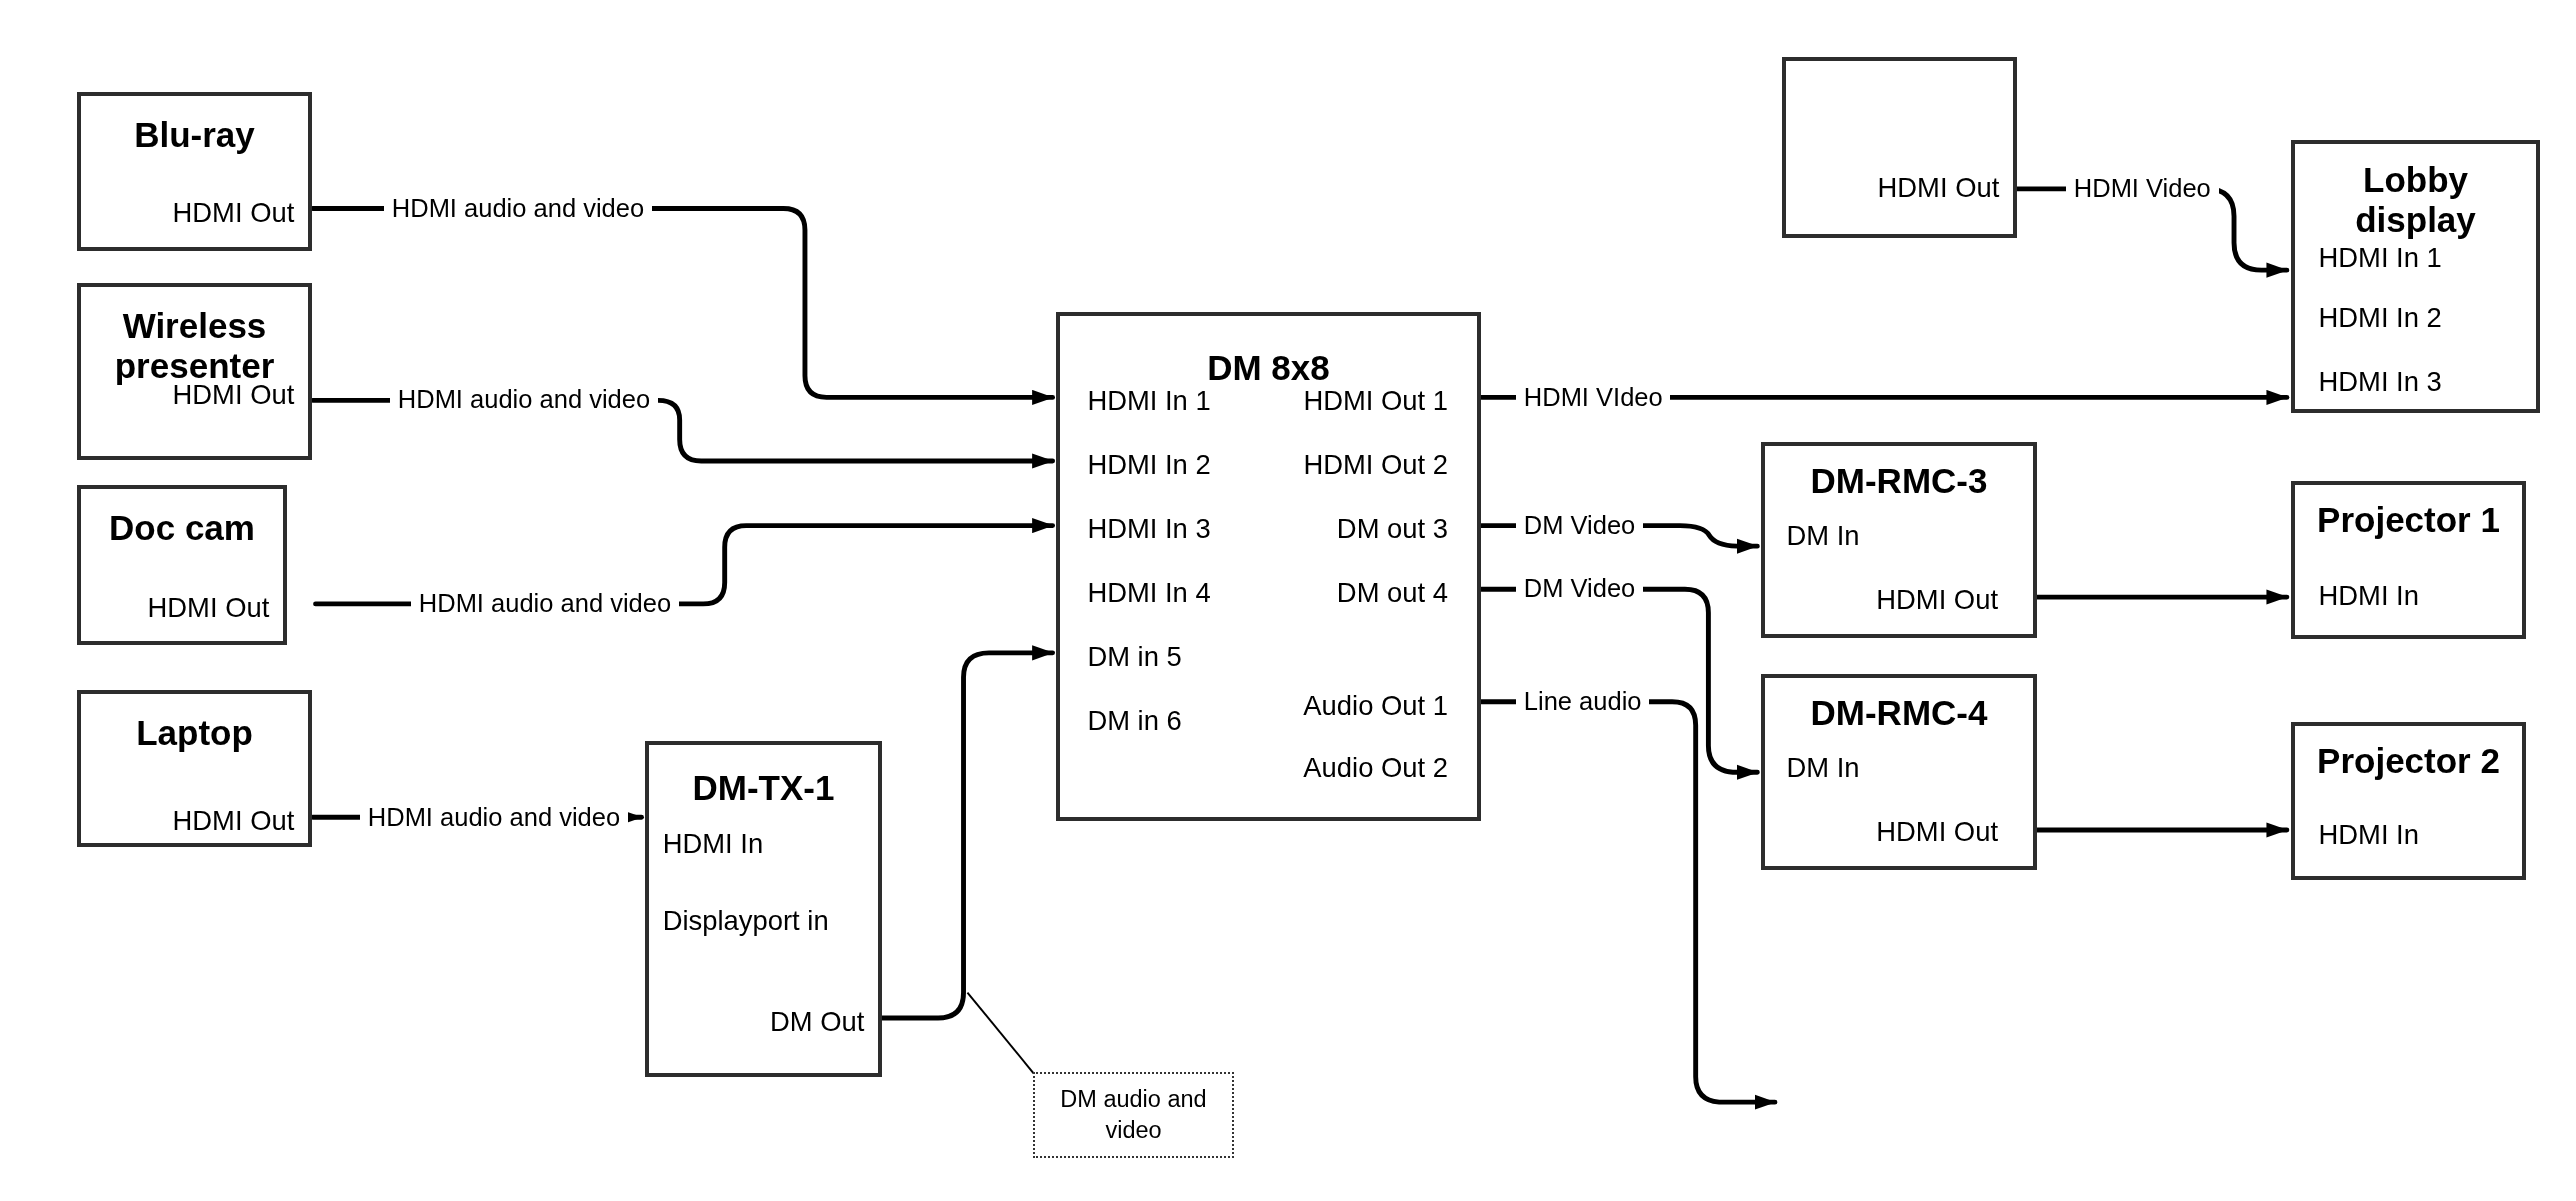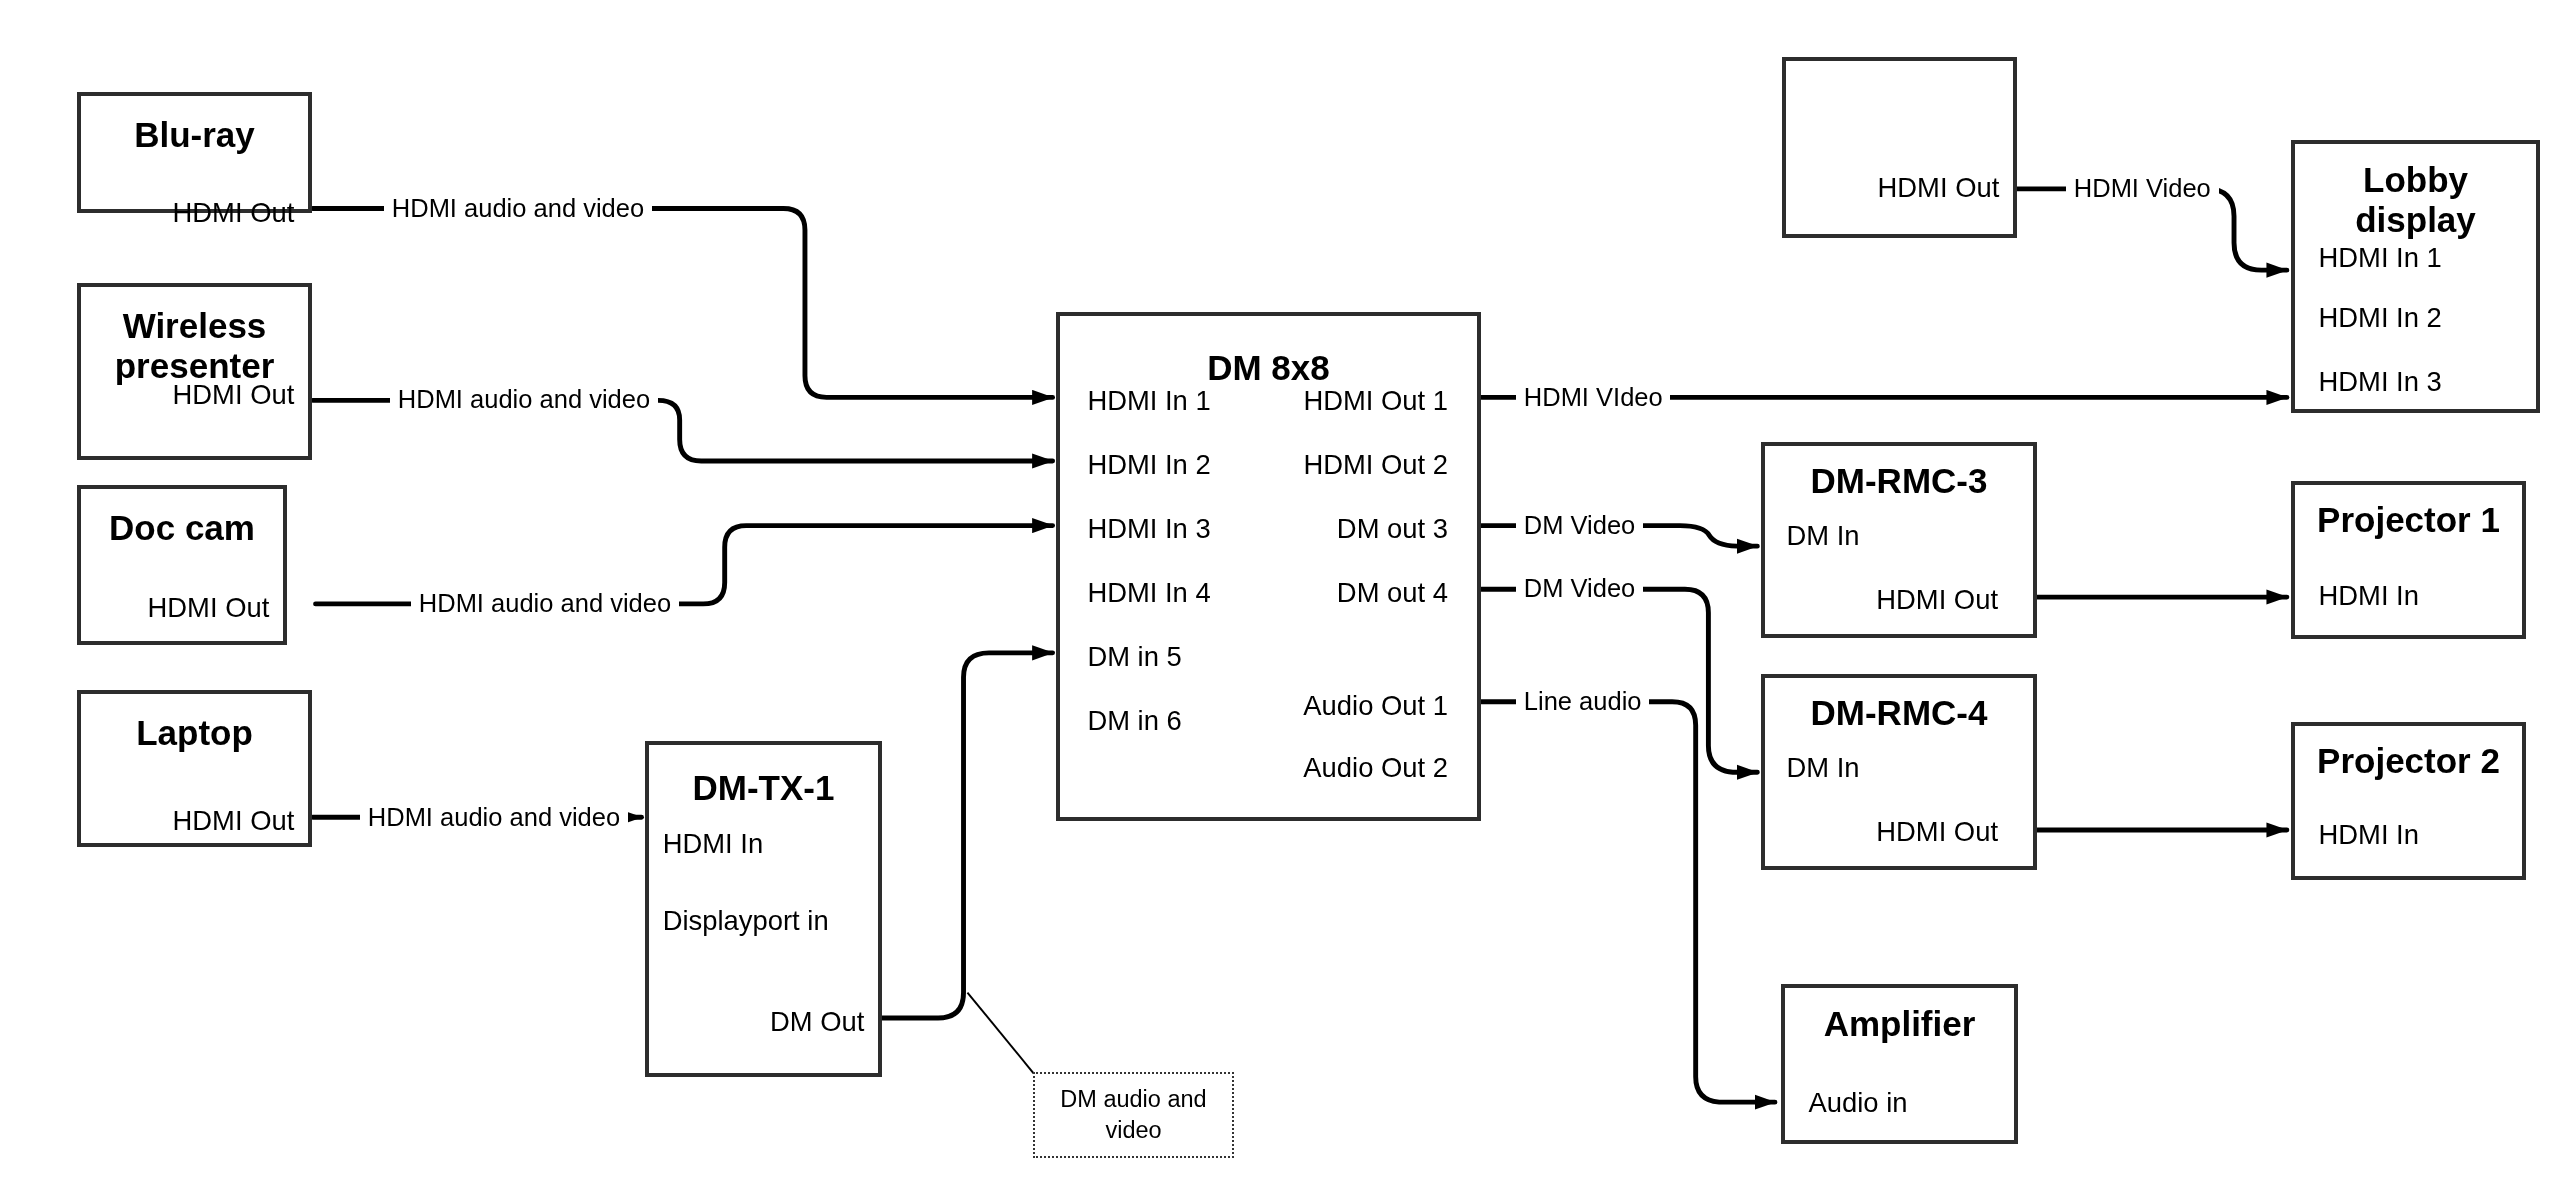--- a/index.html
+++ b/index.html
@@ -77,21 +77,21 @@
     <path class="leader" d="M 988 1014 L 1056 1097"></path>
     <path d="M 1513 406 H 2336" marker-end="url(#arrow)"></path>
     <path d="M 1513 537 H 1716 Q 1740 537 1746 547 Q 1752 557 1774 558 H 1795" marker-end="url(#arrow)"></path>
     <path d="M 1513 602 H 1721 Q 1745 602 1745 626 V 762 Q 1745 787 1770 789 H 1795" marker-end="url(#arrow)"></path>
     <path d="M 1513 717 H 1708 Q 1732 717 1732 741 V 1100 Q 1732 1124 1756 1126 H 1813" marker-end="url(#arrow)"></path>
     <path d="M 2060 193 H 2254 Q 2282 193 2282 221 V 248 Q 2282 276 2310 276 H 2336" marker-end="url(#arrow)"></path>
     <path d="M 2081 610 H 2336" marker-end="url(#arrow)"></path>
     <path d="M 2081 848 H 2336" marker-end="url(#arrow)"></path>
   </svg>
 
-  <div class="node" style="left:77px;top:92px;width:235px;height:121px;">
+  <div class="node" style="left:77px;top:92px;width:235px;height:159px;">
     <div class="title" style="top:39px;"><span class="inner">Blu-ray</span></div>
     <span class="port" style="right:13.7px;top:117px;">HDMI Out</span>
   </div>
 
   <div class="node" style="left:77px;top:283px;width:235px;height:177px;">
     <div class="title" style="top:59px;"><span class="inner">Wireless presenter</span></div>
     <span class="port" style="right:13.7px;top:108px;">HDMI Out</span>
   </div>
 
   <div class="node" style="left:77px;top:485px;width:210px;height:160px;">
@@ -153,24 +153,20 @@
     <div class="title" style="top:35px;"><span class="inner" style="max-width:245px;">DM-RMC-4</span></div>
     <span class="port" style="left:21.5px;top:90px;">DM In</span>
     <span class="port" style="right:35px;top:154px;">HDMI Out</span>
   </div>
 
   <div class="node" style="left:2291px;top:722px;width:235px;height:158px;">
     <div class="title" style="top:35px;"><span class="inner">Projector 2</span></div>
     <span class="port" style="left:23.5px;top:109px;">HDMI In</span>
   </div>
 
-  <div class="node" style="left:1781px;top:984px;width:237px;height:160px;">
-    <div class="title" style="top:36px;"><span class="inner">Amplifier</span></div>
-    <span class="port" style="left:23.5px;top:115px;">Audio in</span>
-  </div>
 
   <span class="wire-label" style="left:384px;top:209px;">HDMI audio and video</span>
   <span class="wire-label" style="left:390px;top:400px;">HDMI audio and video</span>
   <span class="wire-label" style="left:411px;top:604px;">HDMI audio and video</span>
   <span class="wire-label" style="left:360px;top:818px;">HDMI audio and video</span>
   <span class="wire-label" style="left:1516px;top:398px;">HDMI VIdeo</span>
   <span class="wire-label" style="left:1516px;top:526px;">DM Video</span>
   <span class="wire-label" style="left:1516px;top:589px;">DM Video</span>
   <span class="wire-label" style="left:1516px;top:702px;">Line audio</span>
   <span class="wire-label" style="left:2066px;top:189px;">HDMI Video</span>

